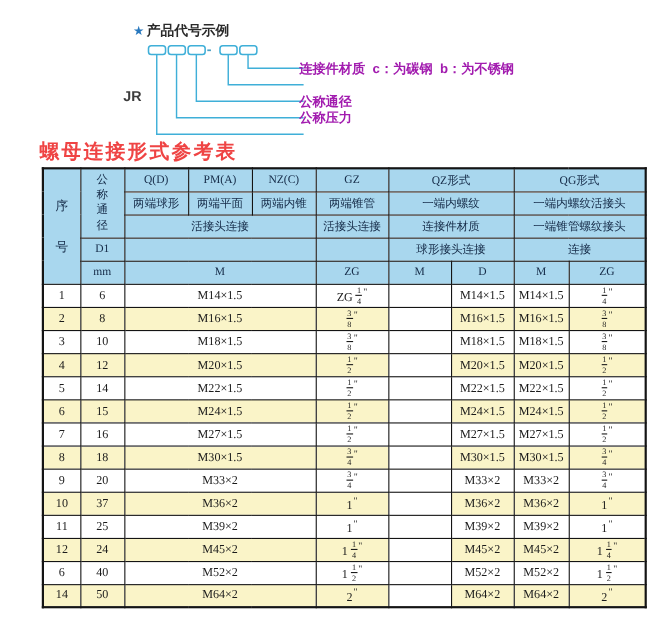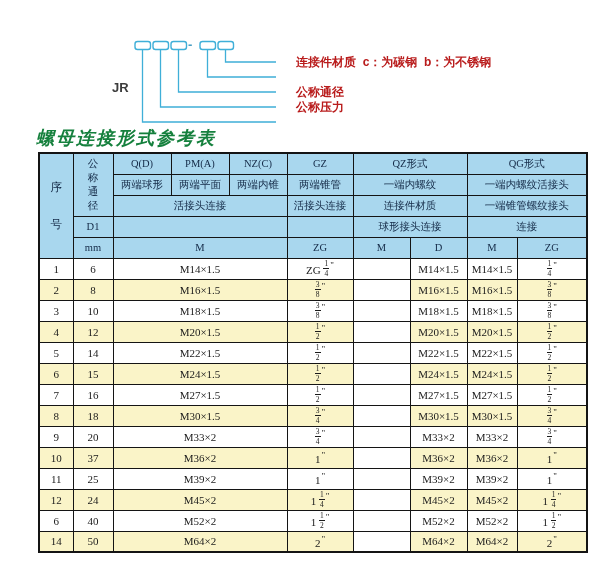--- a/index.html
+++ b/index.html
@@ -12,26 +12,26 @@
   html,body{margin:0;padding:0;background:#ffffff;}
   .page{position:relative;width:600px;height:567px;background:#ffffff;overflow:hidden;
         font-family:"Liberation Sans","DejaVu Sans",sans-serif;}
 
   
   .diagram-heading{position:absolute;left:121px;top:20px;font-size:12.5px;font-weight:bold;color:#2a2a2a;}
   .star{color:var(--star-blue);margin-right:2px;font-size:11.5px;}
   .code-prefix{position:absolute;left:112px;top:35px;font-size:13px;font-weight:bold;color:#3c3c3c;margin-top:45px;}
   .code-dash{position:absolute;left:188px;top:37px;font-size:13px;font-weight:bold;color:#4a9fc4;}
   .code-svg{position:absolute;left:0;top:0;}
-  .code-label{position:absolute;left:296px;font-size:12px;line-height:13px;font-weight:bold;
-              color:#b91c1c;white-space:pre;}
+  .code-label{position:absolute;left:272px;font-size:12px;line-height:13px;font-weight:bold;
+              color:#a21caf;white-space:pre;}
 
   
-  .table-title{position:absolute;left:36px;top:126px;font-size:18px;font-weight:bold;font-style:italic;
-               letter-spacing:2px;color:#15803d;font-family:"DejaVu Serif","Liberation Serif",serif;}
+  .table-title{position:absolute;left:36px;top:126px;font-size:18px;font-weight:bold;
+               letter-spacing:2px;color:#ef4444;font-family:"DejaVu Serif","Liberation Serif",serif;}
 
   
   .ref-table{position:absolute;left:38px;top:152px;width:548px;border-collapse:collapse;
              table-layout:fixed;border:2px solid var(--border);}
   .ref-table td{border:1px solid var(--border);text-align:center;vertical-align:middle;padding:0;
                 font-size:11px;color:#1b1b1b;overflow:hidden;
                 font-family:"Liberation Serif","DejaVu Serif",serif;}
   .ref-table thead td{background:var(--header-bg);font-size:10.5px;color:#142a47;}
   .ref-table thead tr{height:21px;}
   .ref-table tbody tr{height:21px;}
@@ -49,20 +49,21 @@
       font-family:"Liberation Serif","DejaVu Serif",serif;}
   .fr .num{display:block;border-bottom:1px solid #1b1b1b;padding:0 1px 1px;}
   .fr .den{display:block;padding-top:1px;}
   .qm{font-size:9px;vertical-align:5px;margin-left:1px;}
 </style>
 </head>
 <body>
 
 <div class="page">
 
+  <div class="diagram-heading"><span class="star">★</span><span>产品代号示例</span></div>
 
   <div class="code-prefix">JR</div>
   <div class="code-dash">-</div>
 
   <svg class="code-svg" width="600" height="150" viewBox="0 0 600 150">
     <g stroke="#3fafd8" stroke-width="1.4" fill="#ffffff">
       <rect x="135" y="41.5" width="15.5" height="8" rx="2.5"></rect>
       <rect x="153" y="41.5" width="15.5" height="8" rx="2.5"></rect>
       <rect x="171" y="41.5" width="15.5" height="8" rx="2.5"></rect>
       <rect x="200" y="41.5" width="15.5" height="8" rx="2.5"></rect>

